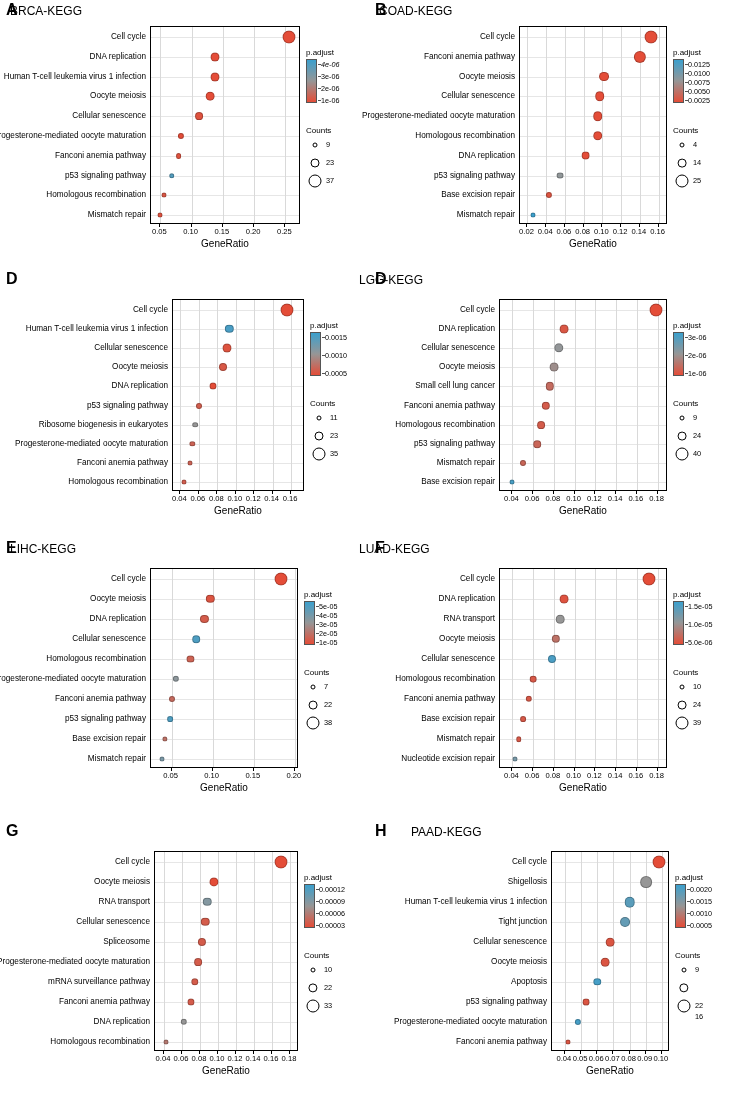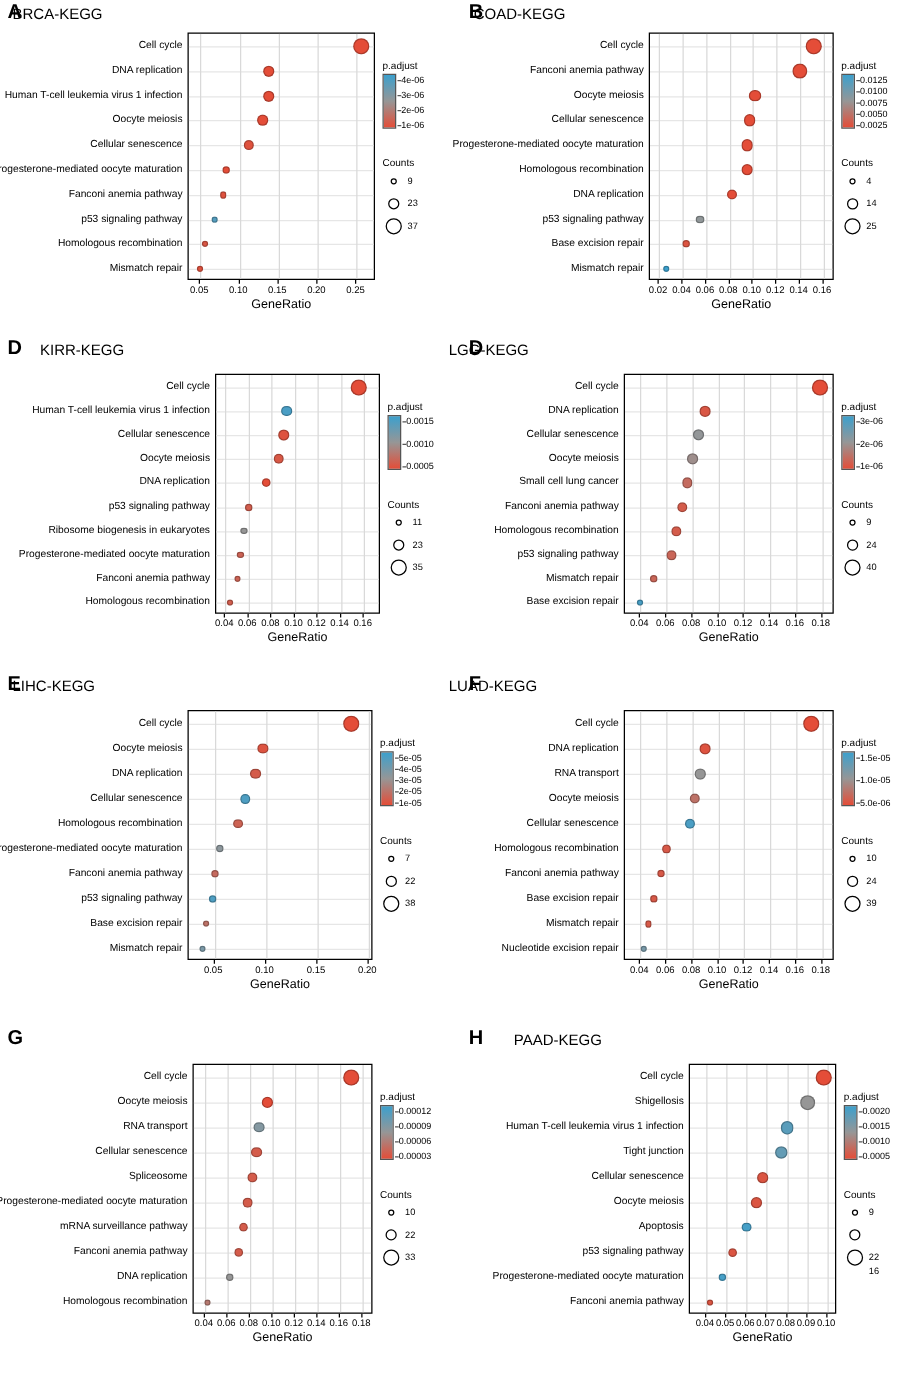--- a/index.html
+++ b/index.html
@@ -87,21 +87,21 @@
       <div class="xtick-lab" style="left: 284.375px; top: 228px;">0.25</div>
       <div class="xaxis-title" style="left: 150px; width: 150px; top: 238px;">GeneRatio</div>
       <div class="legend" style="left: 306px; top: 48px;">
         <div class="legend-title">p.adjust</div>
         <div class="cbar" style="height: 44px; background: linear-gradient(rgb(60, 160, 205), rgb(150, 150, 150), rgb(228, 77, 56));">
           <div class="cbar-tick" style="top: 4px;"></div>
           <div class="cbar-tick" style="top: 16px;"></div>
           <div class="cbar-tick" style="top: 28px;"></div>
           <div class="cbar-tick" style="top: 40px;"></div>
           <div class="cbar-labs">
-            <div class="cbar-lab" style="top: 4px;">4e-06</div>
+            <div class="cbar-lab" style="top: 4px; font-style: italic;">4e-06</div>
             <div class="cbar-lab" style="top: 16px;">3e-06</div>
             <div class="cbar-lab" style="top: 28px;">2e-06</div>
             <div class="cbar-lab" style="top: 40px;">1e-06</div>
           </div>
         </div>
       </div>
       <div class="size-legend" style="left: 306px; top: 126px;">
         <div class="size-title">Counts</div>
         <div style="position: relative; height: 54px; width: 60px;">
           <div class="size-circle" style="width: 5px; height: 5px; left: 9px; top: 8px;"></div>
@@ -199,21 +199,20 @@
           <div class="size-lab" style="left: 20px; top: 8px;">4</div>
           <div class="size-circle" style="width: 8.80952px; height: 8.80952px; left: 9px; top: 26px;"></div>
           <div class="size-lab" style="left: 20px; top: 26px;">14</div>
           <div class="size-circle" style="width: 13px; height: 13px; left: 9px; top: 44px;"></div>
           <div class="size-lab" style="left: 20px; top: 44px;">25</div>
         </div>
       </div>
     </div>
     <div class="panel">
       <div class="panel-letter">D</div>
-      <div class="panel-title" style="left: 32px; width: 272px;">KIRR-KEGG</div>
       <div class="plotbox" style="left: 172px; top: 30px; width: 132px; height: 192px;">
         <div class="gl-h" style="top: 9.6px;"></div>
         <div class="gl-h" style="top: 28.8px;"></div>
         <div class="gl-h" style="top: 48px;"></div>
         <div class="gl-h" style="top: 67.2px;"></div>
         <div class="gl-h" style="top: 86.4px;"></div>
         <div class="gl-h" style="top: 105.6px;"></div>
         <div class="gl-h" style="top: 124.8px;"></div>
         <div class="gl-h" style="top: 144px;"></div>
         <div class="gl-h" style="top: 163.2px;"></div>

